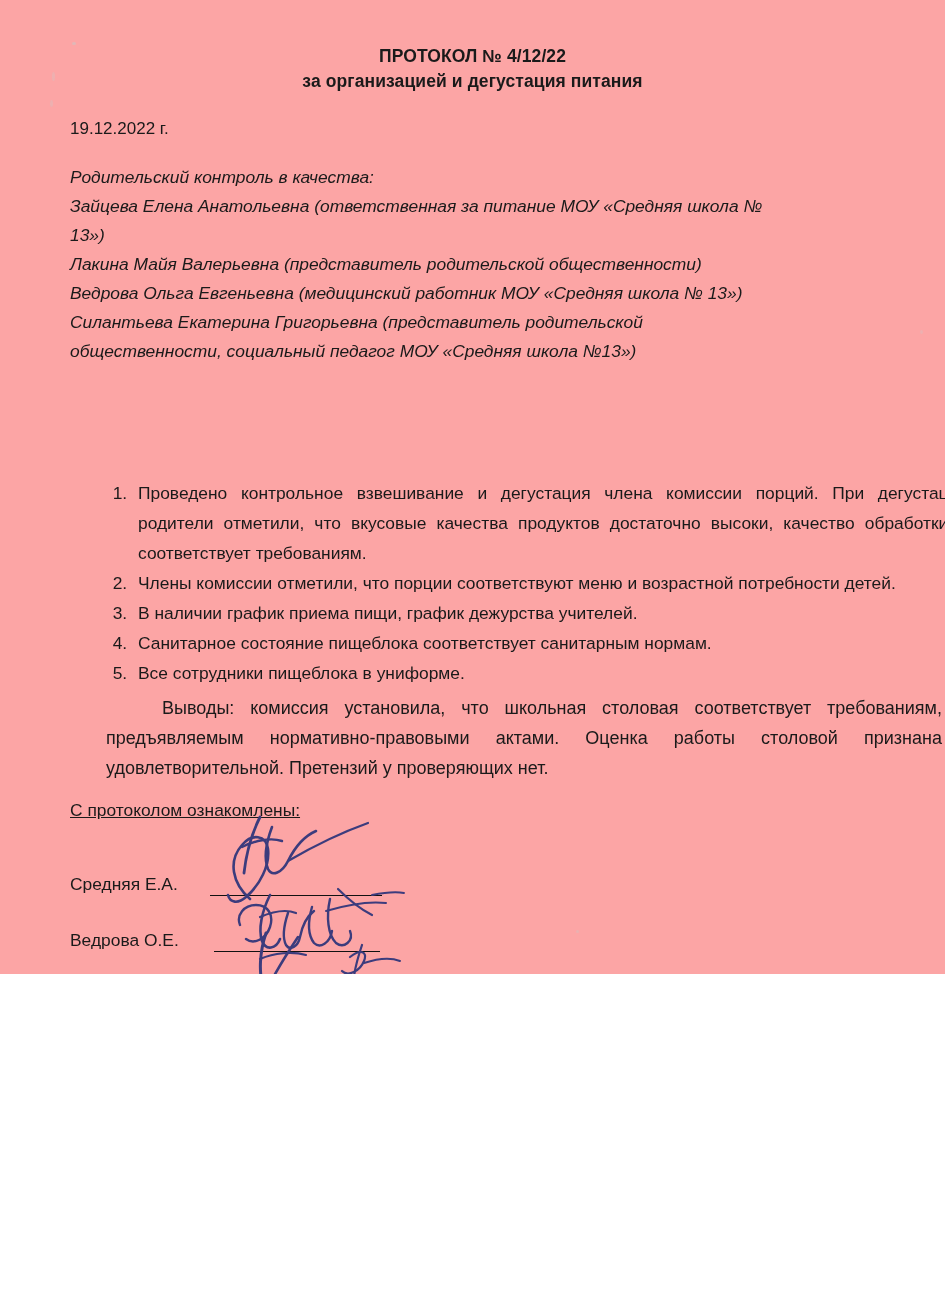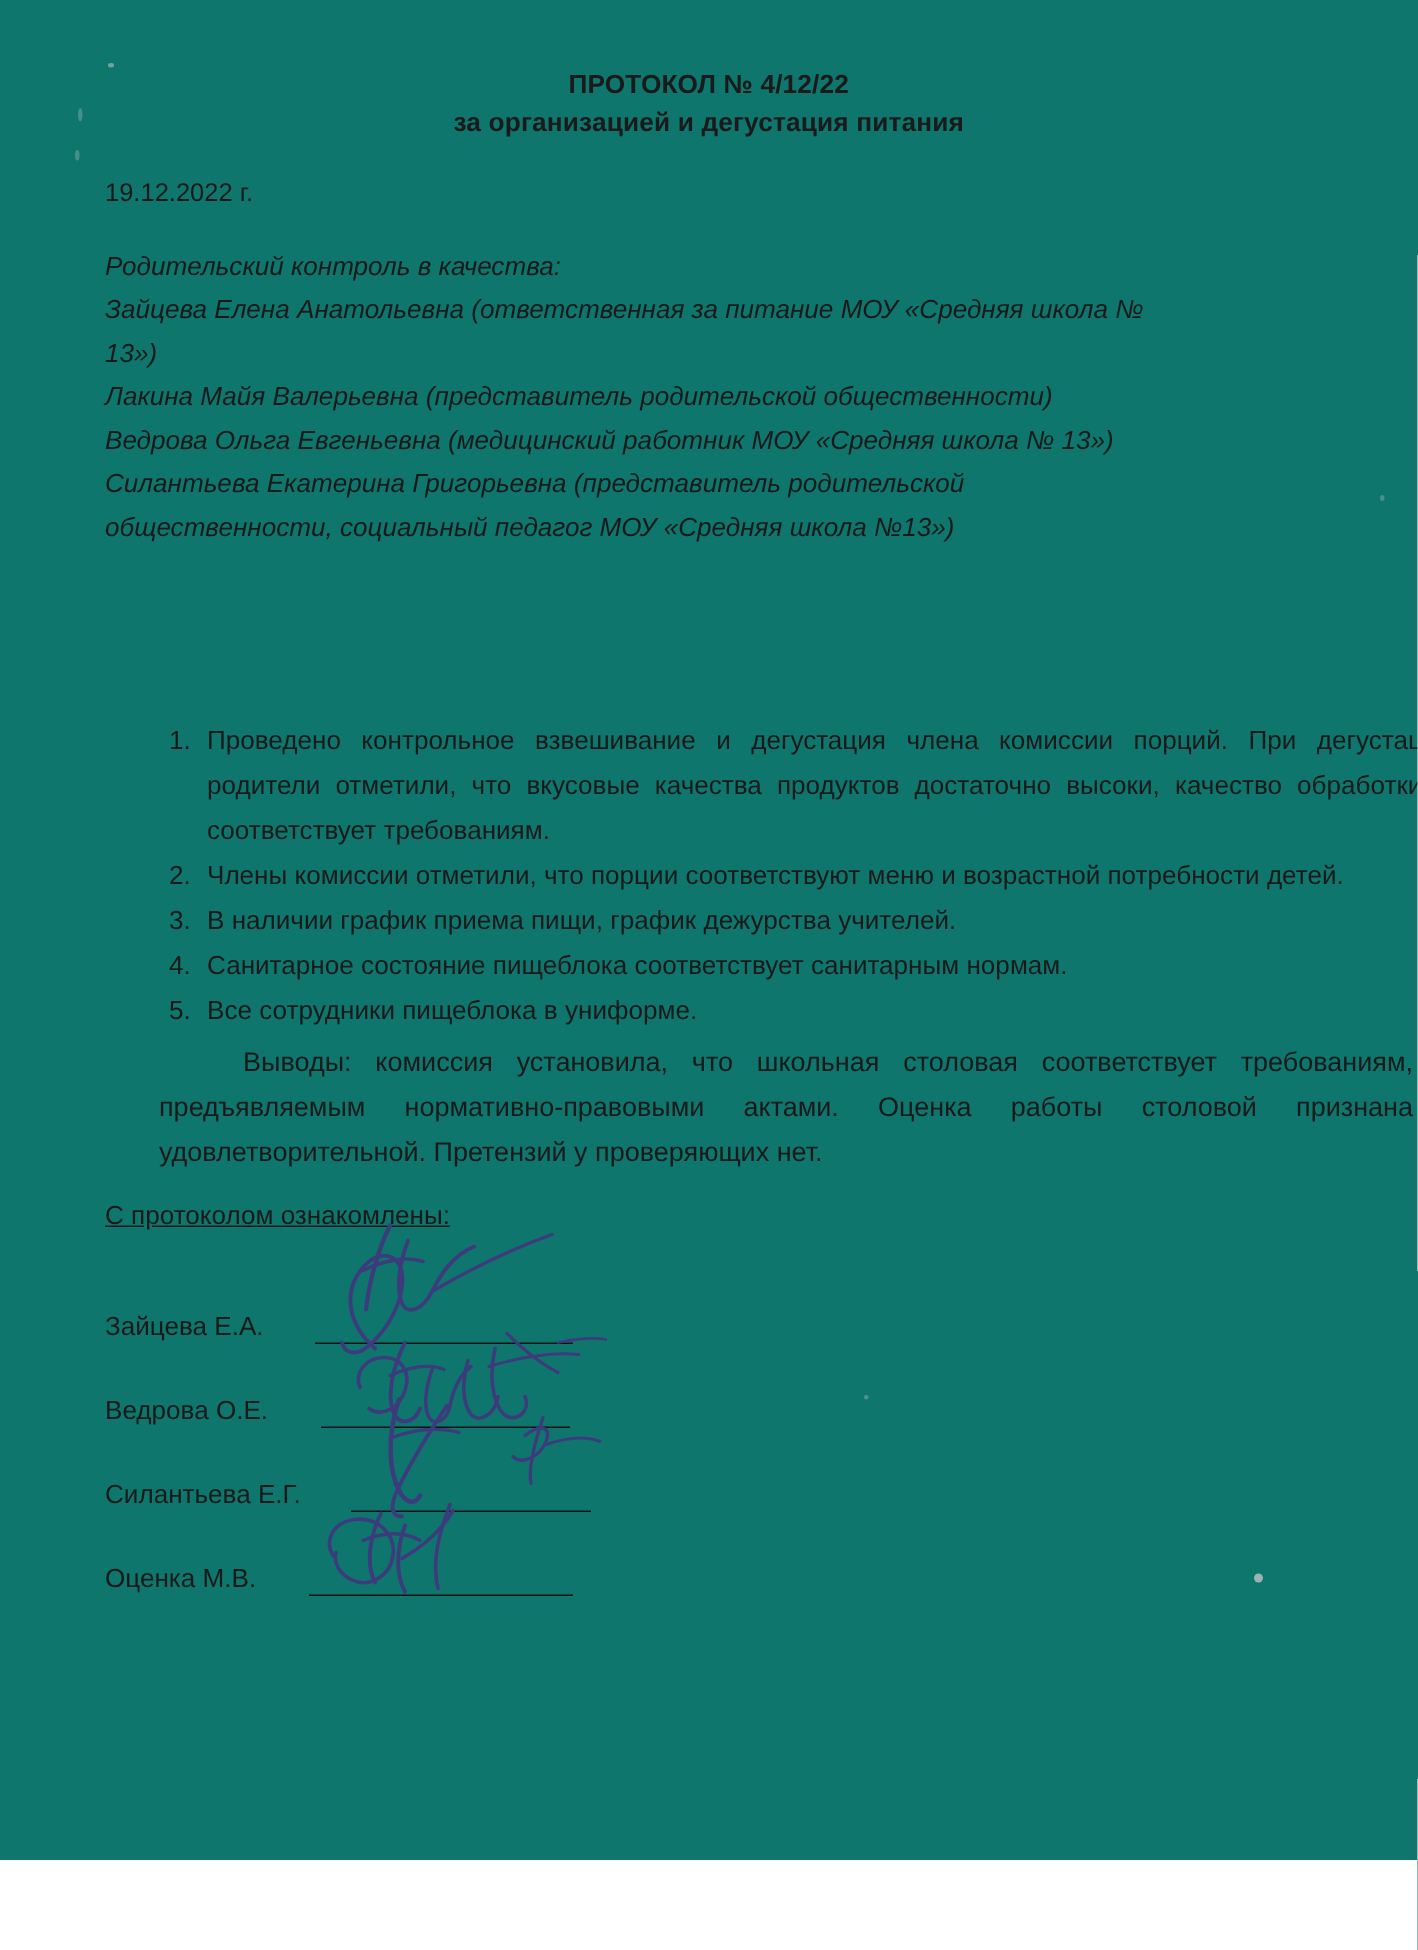--- a/index.html
+++ b/index.html
@@ -4,22 +4,22 @@
 <title>Протокол № 4/12/22</title>
 <style>
   html, body {
     margin: 0;
     padding: 0;
     background: #ffffff;
   }
   .page {
     position: relative;
     width: 945px;
-    height: 1240px;
-    background: #0f766e;
+    height: 974px;
+    background: #fca5a5;
     overflow: hidden;
     font-family: "Liberation Sans", sans-serif;
     color: #1a1a1a;
     -webkit-font-smoothing: antialiased;
   }
 
   
   .speck {
     position: absolute;
     background: #c9c9c9;
@@ -207,21 +207,21 @@
     <li class="nojust">Все сотрудники пищеблока в униформе.</li>
   </ol>
 
   <div class="conclusion"><span class="lead-indent"></span><span>Выводы: комиссия установила, что школьная столовая соответствует требованиям, предъявляемым нормативно-правовыми актами. Оценка работы столовой признана удовлетворительной. Претензий у проверяющих нет.</span></div>
 
   <div class="ack">С протоколом ознакомлены:</div>
 
   <div class="sig-block">
 
     <div class="sig-row">
-      <span class="sig-name">Зайцева Е.А.</span>
+      <span class="sig-name">Средняя Е.А.</span>
       <span class="sig-line" style="left:140px; width:172px;"></span>
       <span class="sig-ink" style="left:146px;">
         <svg width="190" height="96" viewBox="0 0 190 96" fill="none">
           <g stroke="#3c3c7d" stroke-linecap="round" stroke-linejoin="round" fill="none">
             <path d="M34 88 C16 72, 12 50, 26 34 C36 22, 50 24, 52 38 C54 54, 44 74, 30 86 C22 93, 14 92, 12 84" stroke-width="2.6"></path>
             <path d="M44 6 C36 22, 30 44, 28 62" stroke-width="2.8"></path>
             <path d="M26 36 C38 30, 54 26, 66 30" stroke-width="2.4"></path>
             <path d="M56 16 C50 32, 48 48, 52 58 C56 66, 66 62, 72 50 C78 38, 86 26, 100 20" stroke-width="2.6"></path>
             <path d="M72 50 C96 36, 124 22, 152 12" stroke-width="2.2"></path>
           </g>

